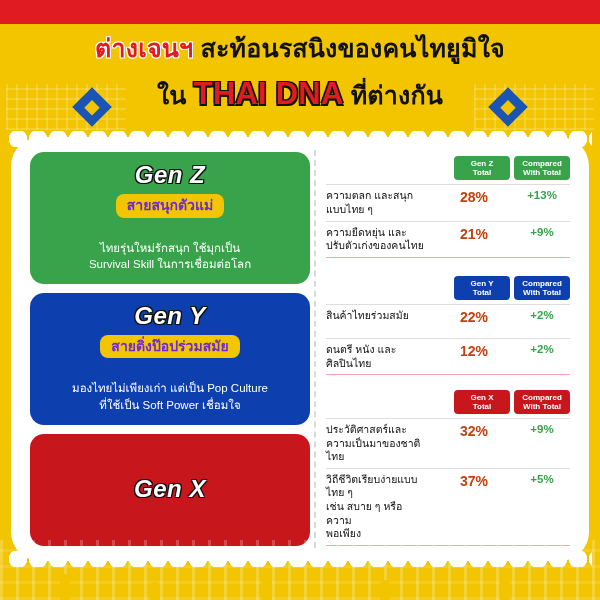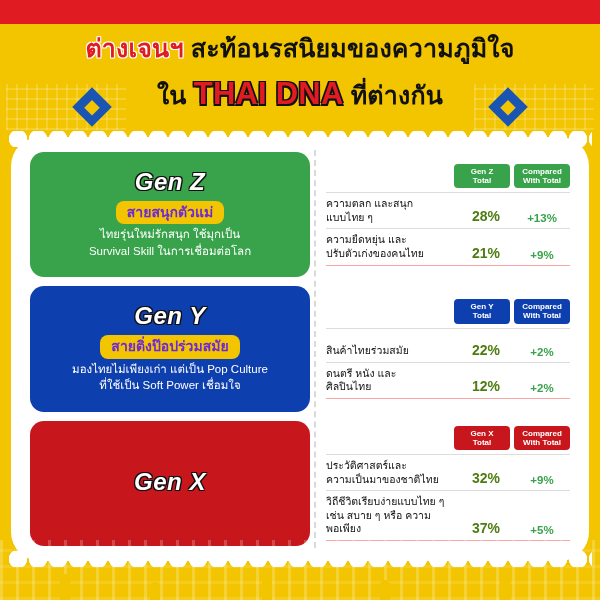--- a/index.html
+++ b/index.html
@@ -90,66 +90,66 @@
   }
   .gen-title {
     font-size: 24px; font-weight: bold; font-style: italic; letter-spacing: .5px;
     text-shadow: -1.2px -1.2px 0 #111, 1.2px -1.2px 0 #111, -1.2px 1.2px 0 #111, 1.2px 1.2px 0 #111;
   }
   .gen-sub {
     margin-top: 5px; background: #f2c500; color: #6d28d9;
     font-size: 14px; font-weight: bold; border-radius: 8px;
     padding: 3px 11px; line-height: 1.25;
   }
-  .gen-desc { margin-top: 2px; font-size: 11.5px; line-height: 1.45; }
+  .gen-desc { margin-top: 22px; font-size: 11.5px; line-height: 1.45; }
 
   .c-green { background: #38a34a; }
   .c-blue  { background: #0e3fae; }
   .c-red   { background: #c8161d; }
 
   
   .stat-block { flex: 1; display: flex; flex-direction: column; justify-content: center; }
   .stat-head { display: flex; justify-content: flex-end; margin-bottom: 4px; }
   .chip {
     color: #fff; font-size: 8px; font-weight: bold; text-align: center;
     border-radius: 4px; padding: 3px 4px; width: 56px; line-height: 1.15;
   }
   .chip + .chip { margin-left: 4px; }
   .chip-green { background: #38a34a; }
   .chip-blue  { background: #0e3fae; }
   .chip-red   { background: #c8161d; }
 
   .stat-row {
-    display: flex; align-items: flex-end; border-top: 1px solid #ddd;
-    padding: 4px 0; min-height: 34px;
+    display: flex; align-items: flex-start; border-top: 1px solid #ddd;
+    padding: 4px 0; min-height: 34px; gap: 12px;
   }
   .stat-row:last-child { border-bottom: 1px solid #fca5a5; }
   .stat-label { flex: 1; font-size: 10.5px; color: #111; line-height: 1.3; padding-right: 6px; }
-  .stat-total { width: 56px; text-align: center; font-size: 14px; font-weight: bold; color: #4d7c0f; }
+  .stat-total { width: 56px; text-align: center; font-size: 14px; font-weight: bold; color: #c2410c; }
   .stat-diff  { width: 56px; text-align: center; font-size: 11.5px; font-weight: bold; color: #38a34a; }
 
   
   .drip { position: absolute; bottom: 0; background: #f2c500; width: 10px; border-radius: 5px 5px 0 0; }
 </style>
 </head>
 <body>
 
 <div id="page">
 
   <div class="topbar"></div>
 
   <div class="pattern pattern-left"></div>
   <div class="pattern pattern-right"></div>
   <div class="diamond left"></div>
   <div class="diamond right"></div>
 
   <div class="headline">
     <div class="l1">
       <span class="hl-red">ต่างเจนฯ</span>
-      <span>สะท้อนรสนิยมของความภูมิใจ</span>
+      <span>สะท้อนรสนิงของคนไทยูมิใจ</span>
     </div>
     <div class="l2">
       <span>ใน</span>
       <span class="hl-big">THAI DNA</span>
       <span>ที่ต่างกัน</span>
     </div>
   </div>
 
   <div class="panel">
     <div class="panel-inner">

